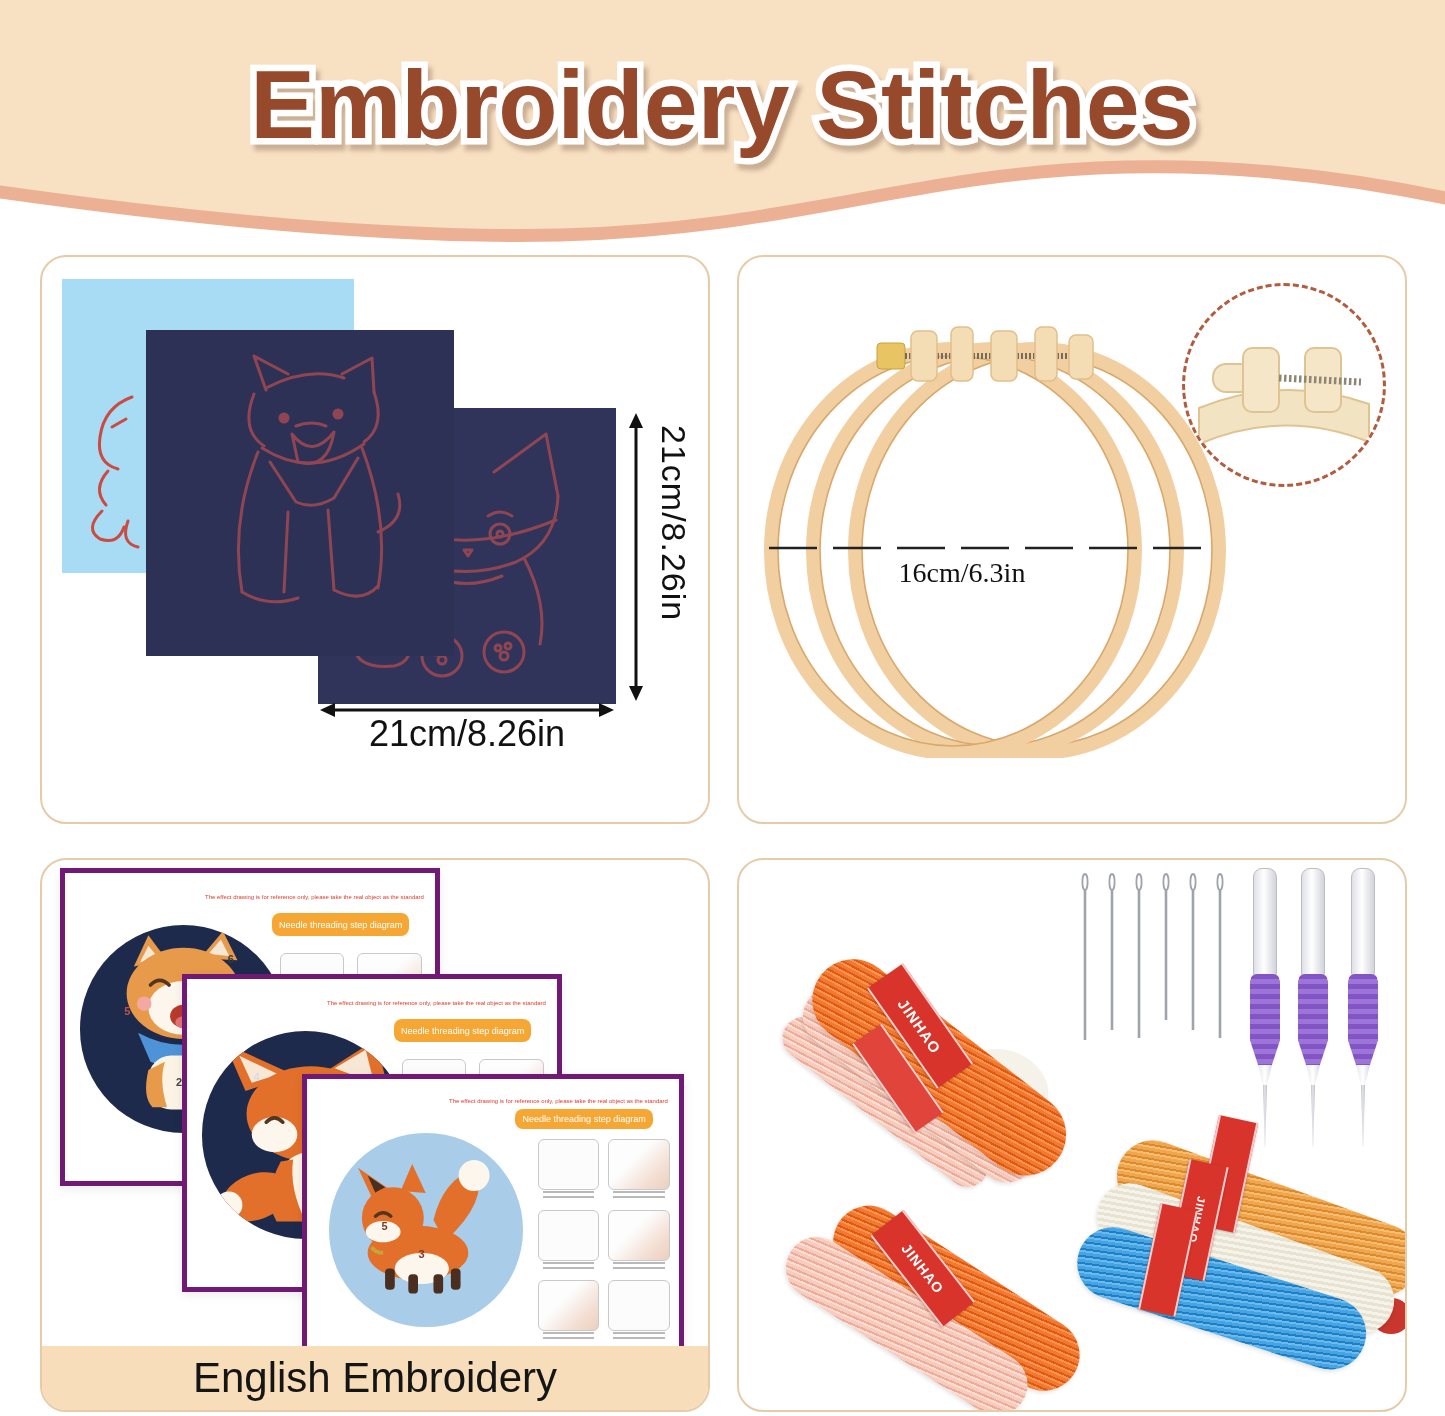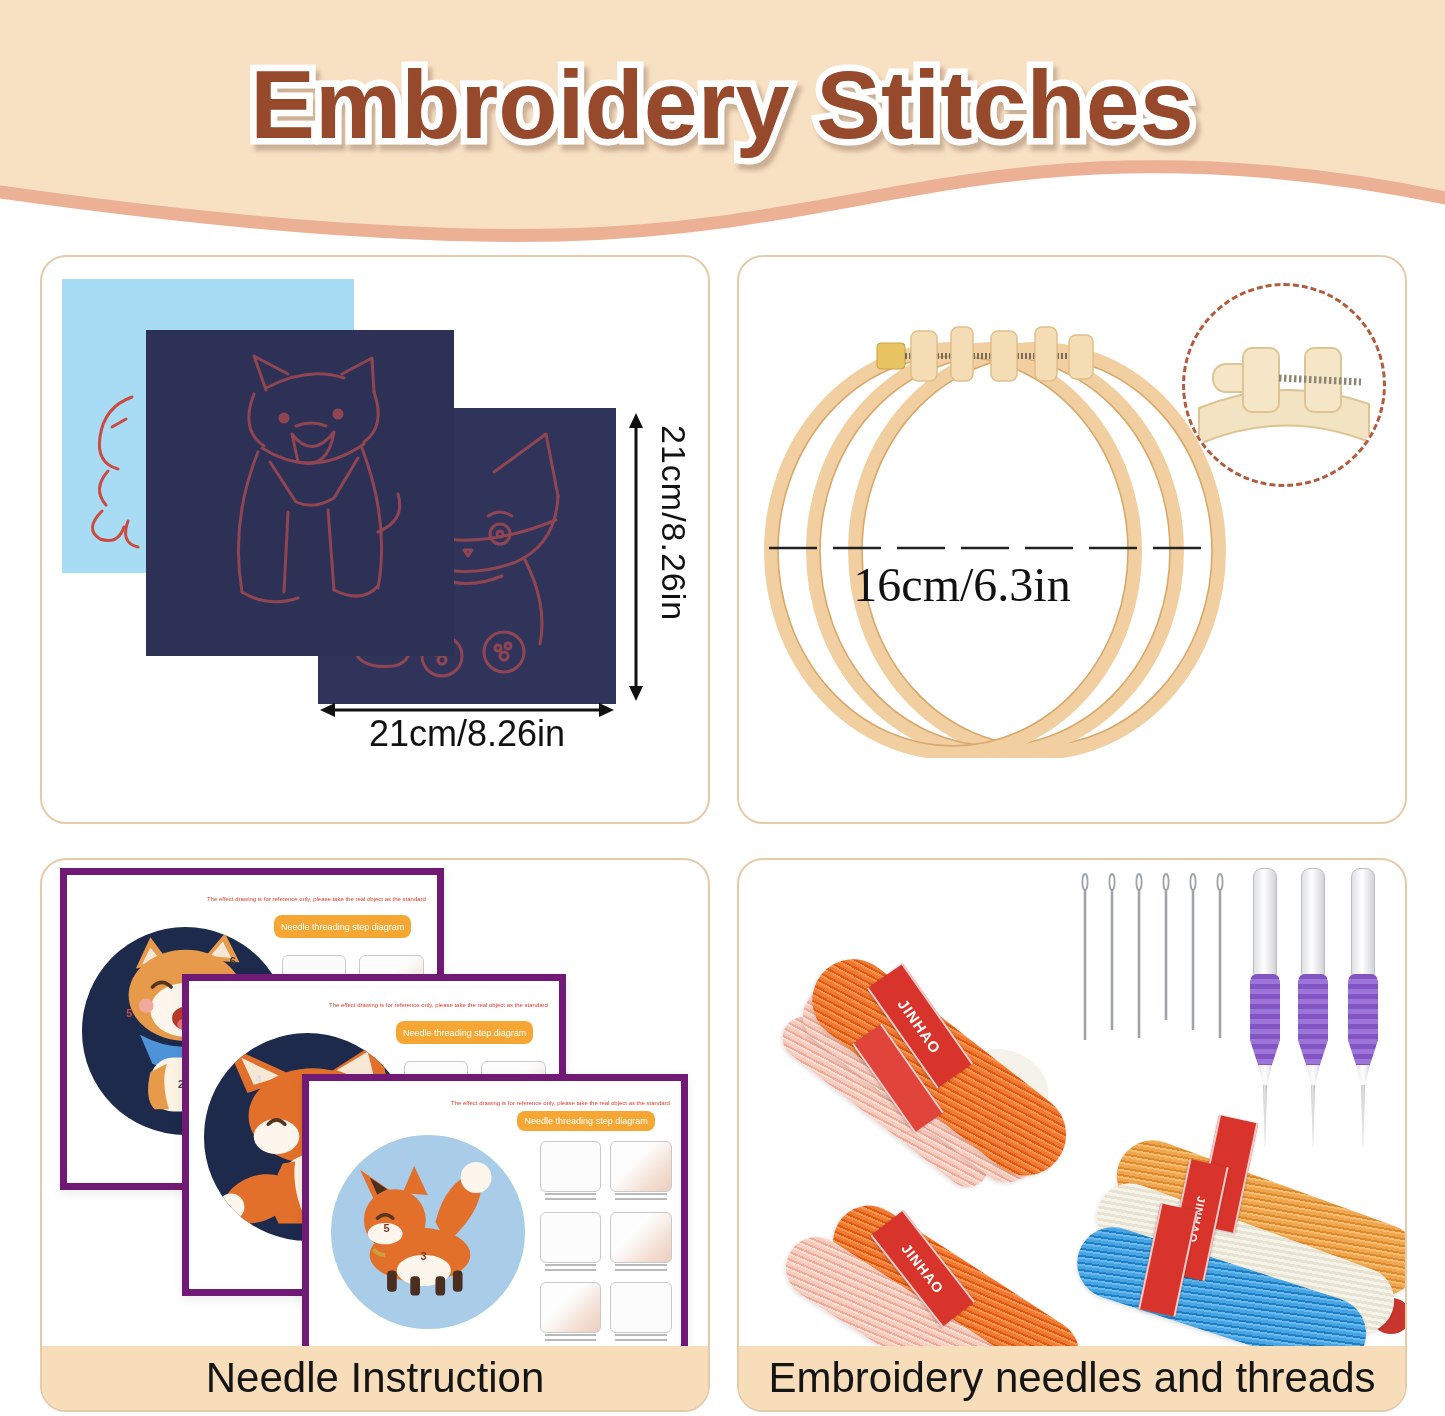--- a/index.html
+++ b/index.html
@@ -33,24 +33,24 @@
     writing-mode:vertical-rl;font-size:34px;color:#111;letter-spacing:1px;}
   .dim-h-label{position:absolute;left:276px;top:456px;width:298px;text-align:center;
     font-size:36px;color:#111;}
 
   
   #hoop-svg{position:absolute;left:0;top:0;width:666px;height:501px;}
   #detail-circle{left:443px;top:26px;width:198px;height:198px;border-radius:50%;
     border:3px dashed #B25B3D;background:#fff;overflow:hidden;}
   #dim-line-svg{left:26px;top:280px;width:446px;height:22px;}
   .dim-serif{left:58px;top:300px;width:330px;text-align:center;
-    font-family:"Liberation Serif",serif;font-size:48px;color:#111;}
-
-  
-  .sheet{position:absolute;background:#fff;border:7px solid #701a75;
+    font-family:"Liberation Serif",serif;font-size:28px;color:#111;}
+
+  
+  .sheet{position:absolute;background:#fff;border:5px solid #701a75;
     box-shadow:0 3px 10px rgba(0,0,0,.08);text-align:center;}
   #sheet1{left:18px;top:8px;width:370px;height:308px;}
   #sheet2{left:140px;top:114px;width:370px;height:308px;}
   #sheet3{left:260px;top:214px;width:372px;height:272px;}
   .notice{position:absolute;top:6.5%;right:3%;font-size:6.5px;color:#E03A2A;
     white-space:nowrap;transform:scale(.92);transform-origin:right top;}
   .banner{position:absolute;left:56%;top:13%;width:37%;height:7.5%;background:#F6A733;
     border-radius:8px;color:#fff;font-size:9px;display:flex;align-items:center;
     justify-content:center;white-space:nowrap;overflow:hidden;}
   .p-circle{position:absolute;border-radius:50%;overflow:hidden;}
@@ -322,21 +322,21 @@
         <div class="tline" style="margin-top:86%"></div>
         <div class="tline"></div>
       </div>
     <div class="thumb" style="left:81%;top:74%;width:16%;height:18%;">
         <div class="tline" style="margin-top:86%"></div>
         <div class="tline"></div>
       </div>
   </div>
 
   <div class="caption">
-    <span>Needle Instruction</span>
+    <span>English Embroidery</span>
   </div>
 </div>
 
 <div class="card" id="card-threads">
 
   <svg id="needles-svg" viewBox="0 0 152 180">
     <g stroke="#9FA4AB" fill="none">
       <ellipse cx="6" cy="10" rx="2.6" ry="8" stroke-width="1.8"></ellipse>
         <line x1="6" y1="18" x2="6" y2="168" stroke-width="2.6"></line>
       <ellipse cx="33" cy="10" rx="2.6" ry="8" stroke-width="1.8"></ellipse>
@@ -393,16 +393,13 @@
   <div class="bundle" style="left:340px;top:262px;width:322px;height:226px;">
     <div class="blob" style="left:292px;top:176px;width:40px;height:36px;background:#C8362D;"></div>
     <div class="caps cap-gold rot" style="left:40px;top:6px;width:316px;height:72px;transform:rotate(20deg);"></div>
     <div class="caps cap-white rot" style="left:20px;top:50px;width:312px;height:66px;transform:rotate(20deg);"></div>
     <div class="caps cap-blue rot" style="left:0px;top:94px;width:300px;height:72px;transform:rotate(18deg);"></div>
     <div class="t-label" style="left:128px;top:-4px;width:36px;height:112px;transform:rotate(12deg);font-size:10px;border-top:none;border-bottom:none;border-left:2px solid rgba(255,255,255,.75);border-right:2px solid rgba(255,255,255,.75);"></div>
     <div class="t-label vert" style="left:98px;top:40px;width:36px;height:116px;transform:rotate(12deg);font-size:11px;border-top:none;border-bottom:none;border-left:2px solid rgba(255,255,255,.75);border-right:2px solid rgba(255,255,255,.75);">JINHAO</div>
     <div class="t-label" style="left:70px;top:84px;width:34px;height:108px;transform:rotate(12deg);border-top:none;border-bottom:none;border-left:2px solid rgba(255,255,255,.75);border-right:2px solid rgba(255,255,255,.75);"></div>
   </div>
 
-  <div class="caption">
-    <span>Embroidery needles and threads</span>
-  </div>
 </div>
 
 </body></html>

